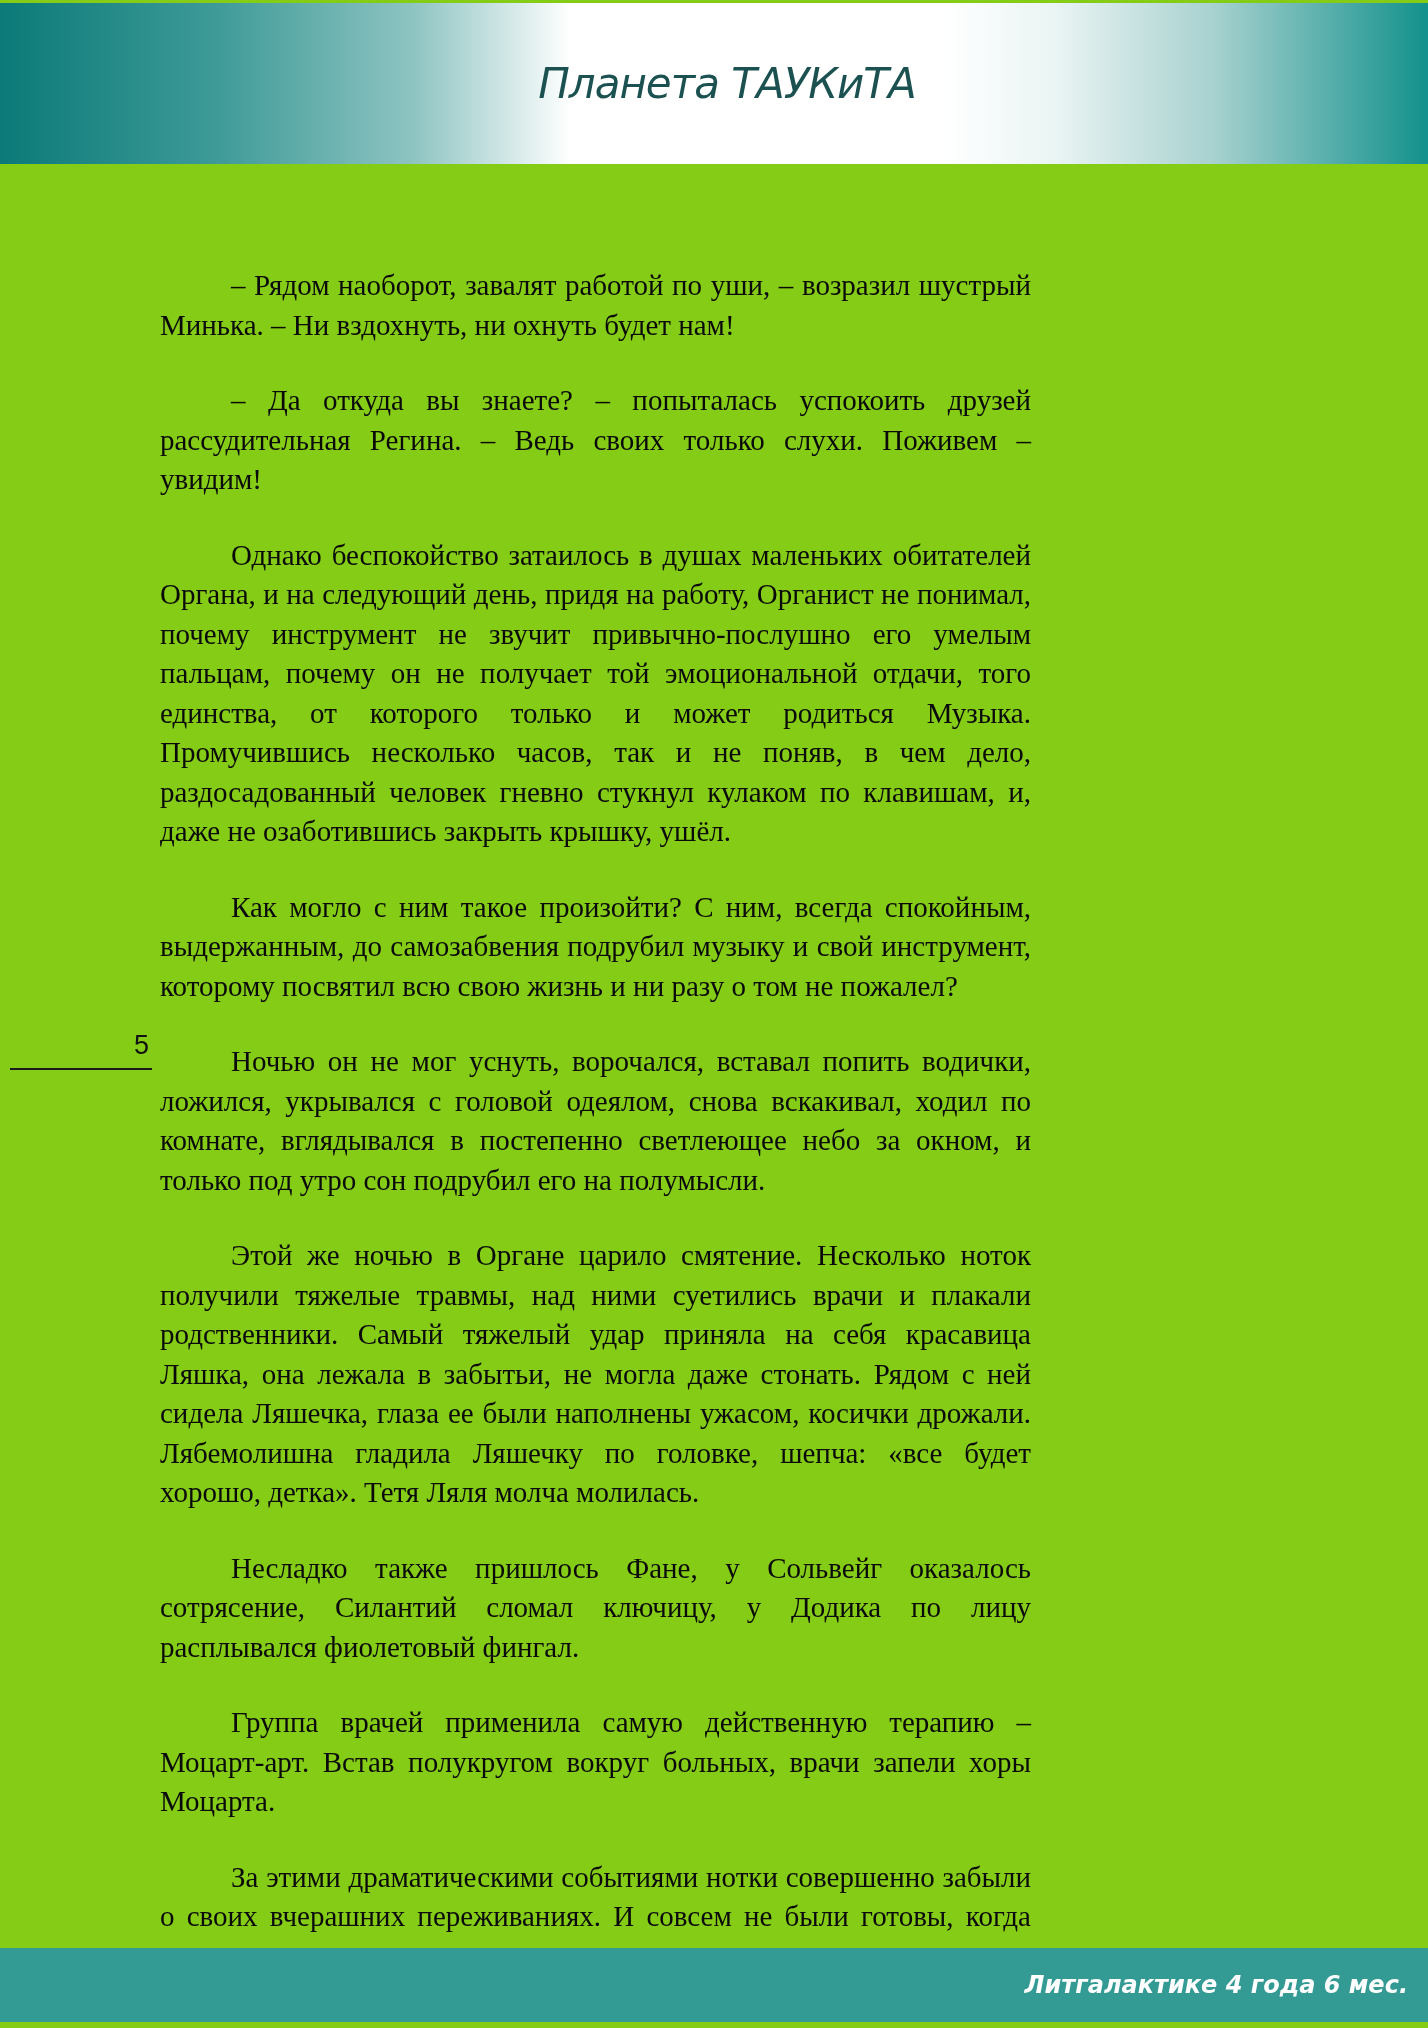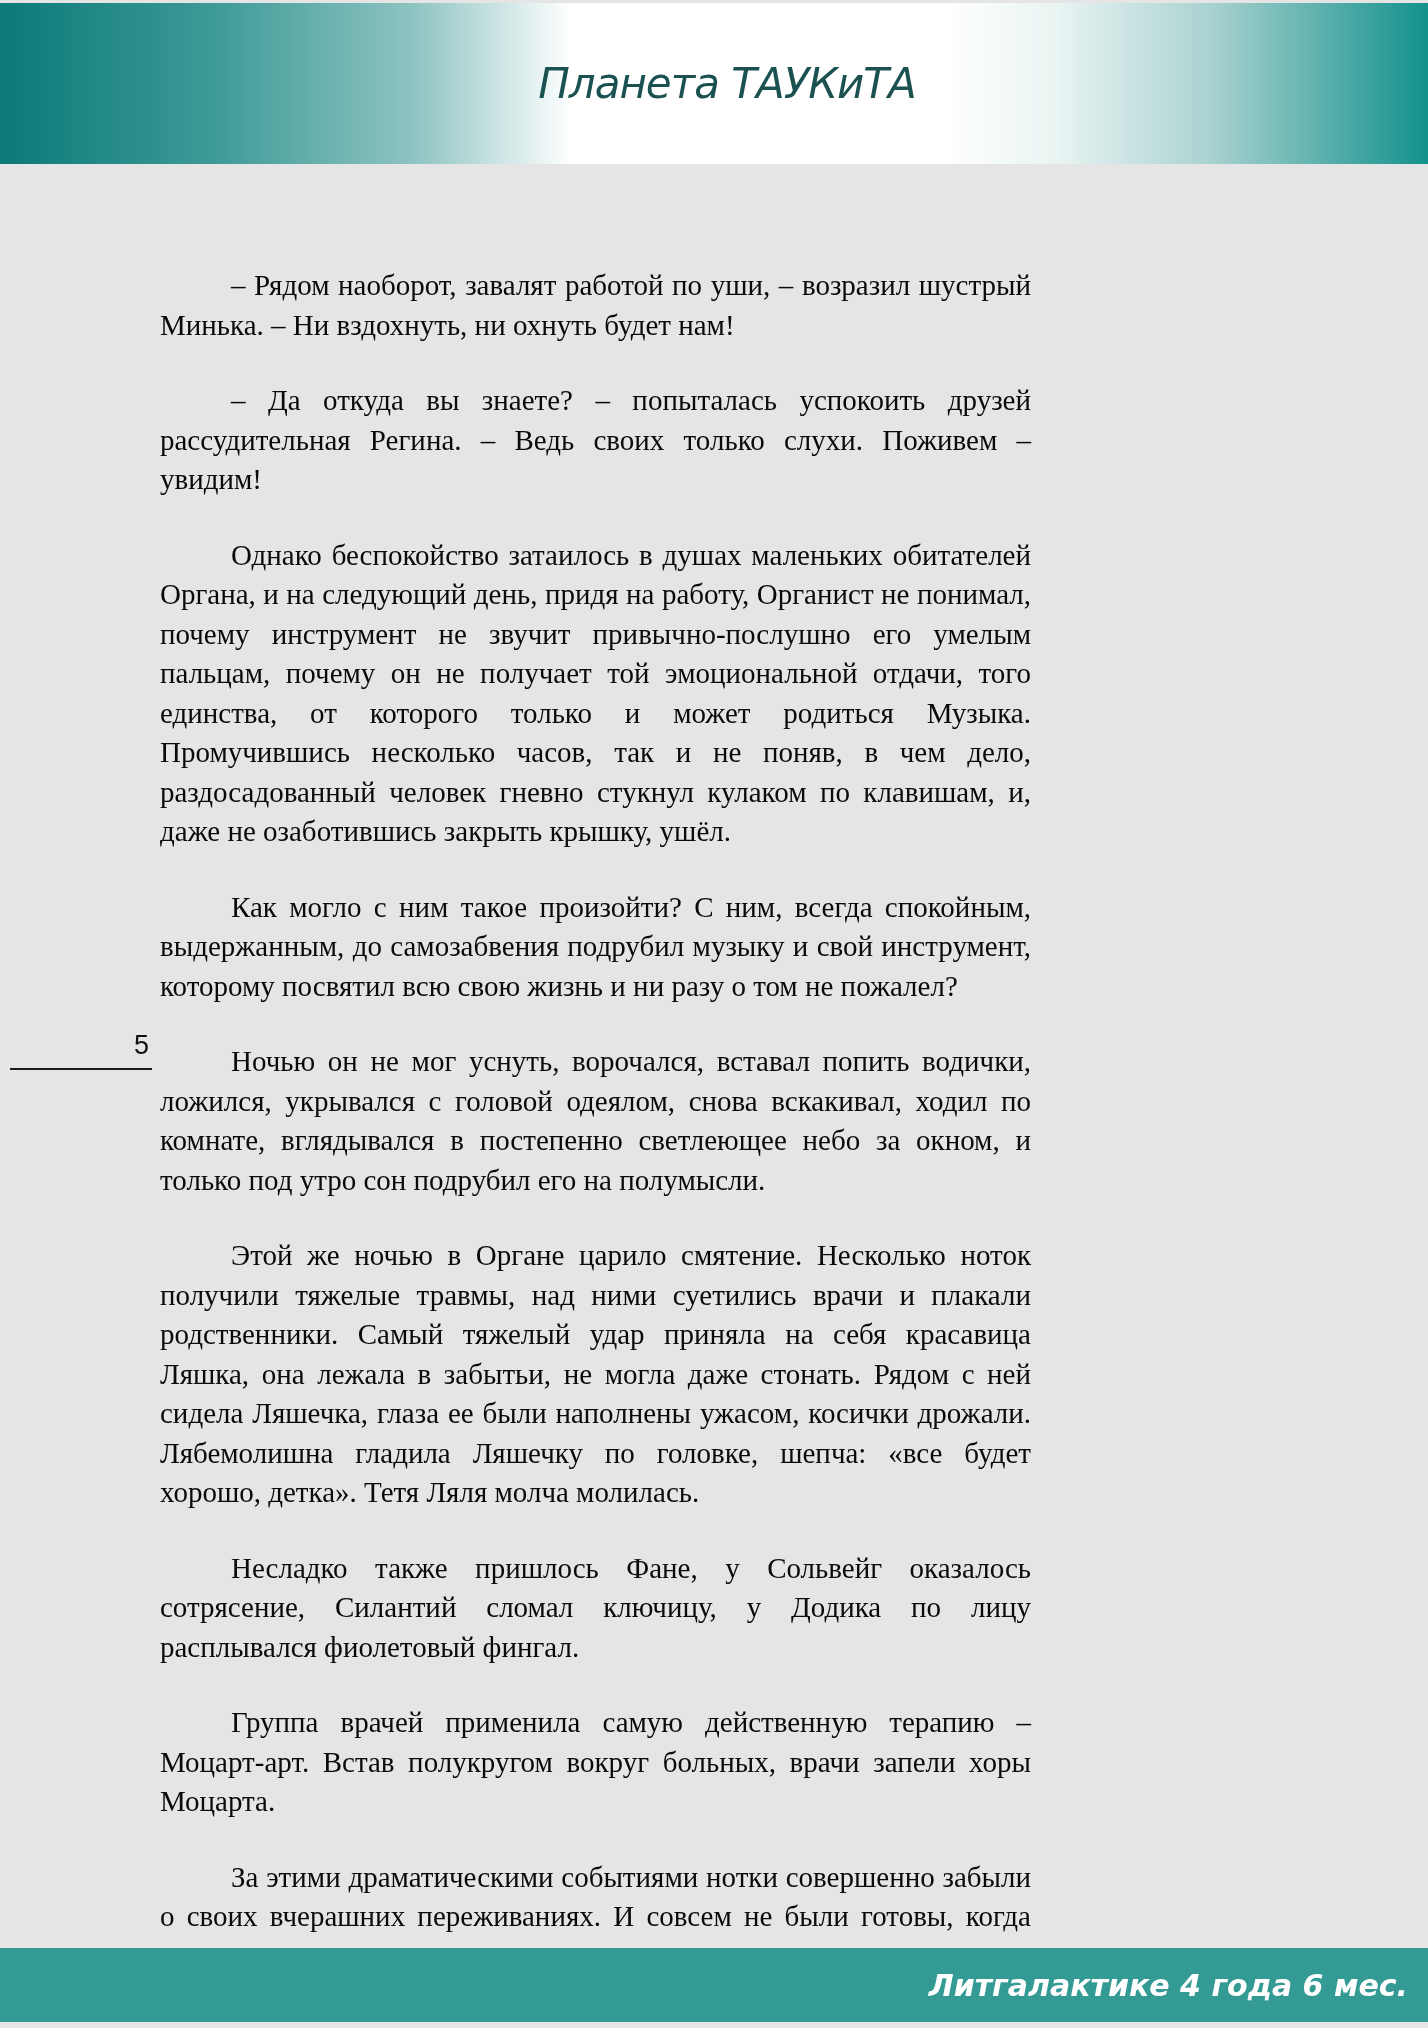--- a/index.html
+++ b/index.html
@@ -4,21 +4,21 @@
 <style>
   html, body {
     margin: 0;
     padding: 0;
     background: #ffffff;
   }
   .page {
     position: relative;
     width: 1428px;
     height: 2028px;
-    background: #e5e5e5;
+    background: #84cc16;
     overflow: hidden;
     font-family: "Liberation Serif", serif;
   }
 
   
   .header-band {
     position: absolute;
     left: 0;
     top: 3px;
     width: 100%;
@@ -91,21 +91,21 @@
     display: flex;
     align-items: center;
     justify-content: flex-end;
     box-sizing: border-box;
     padding-right: 20px;
   }
   .footer-text {
     font-family: "DejaVu Sans", sans-serif;
     font-style: italic;
     font-weight: bold;
-    font-size: 30px;
+    font-size: 24px;
     color: #ffffff;
   }
 </style>
 </head>
 <body>
 
 <div class="page">
 
   <div class="header-band">
     <h1 class="page-title">Планета ТАУКиТА</h1>

